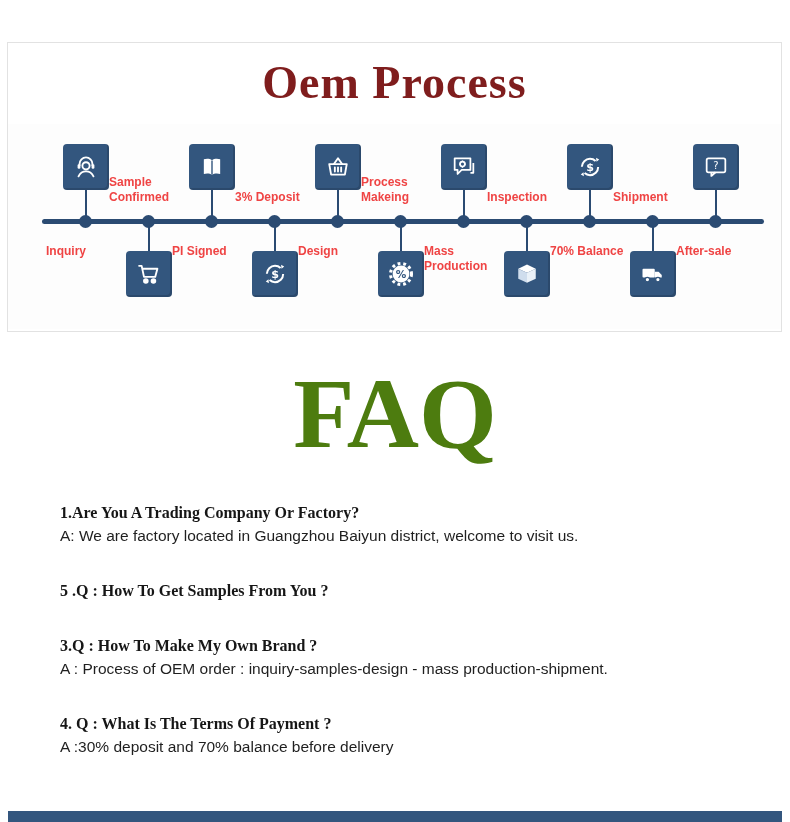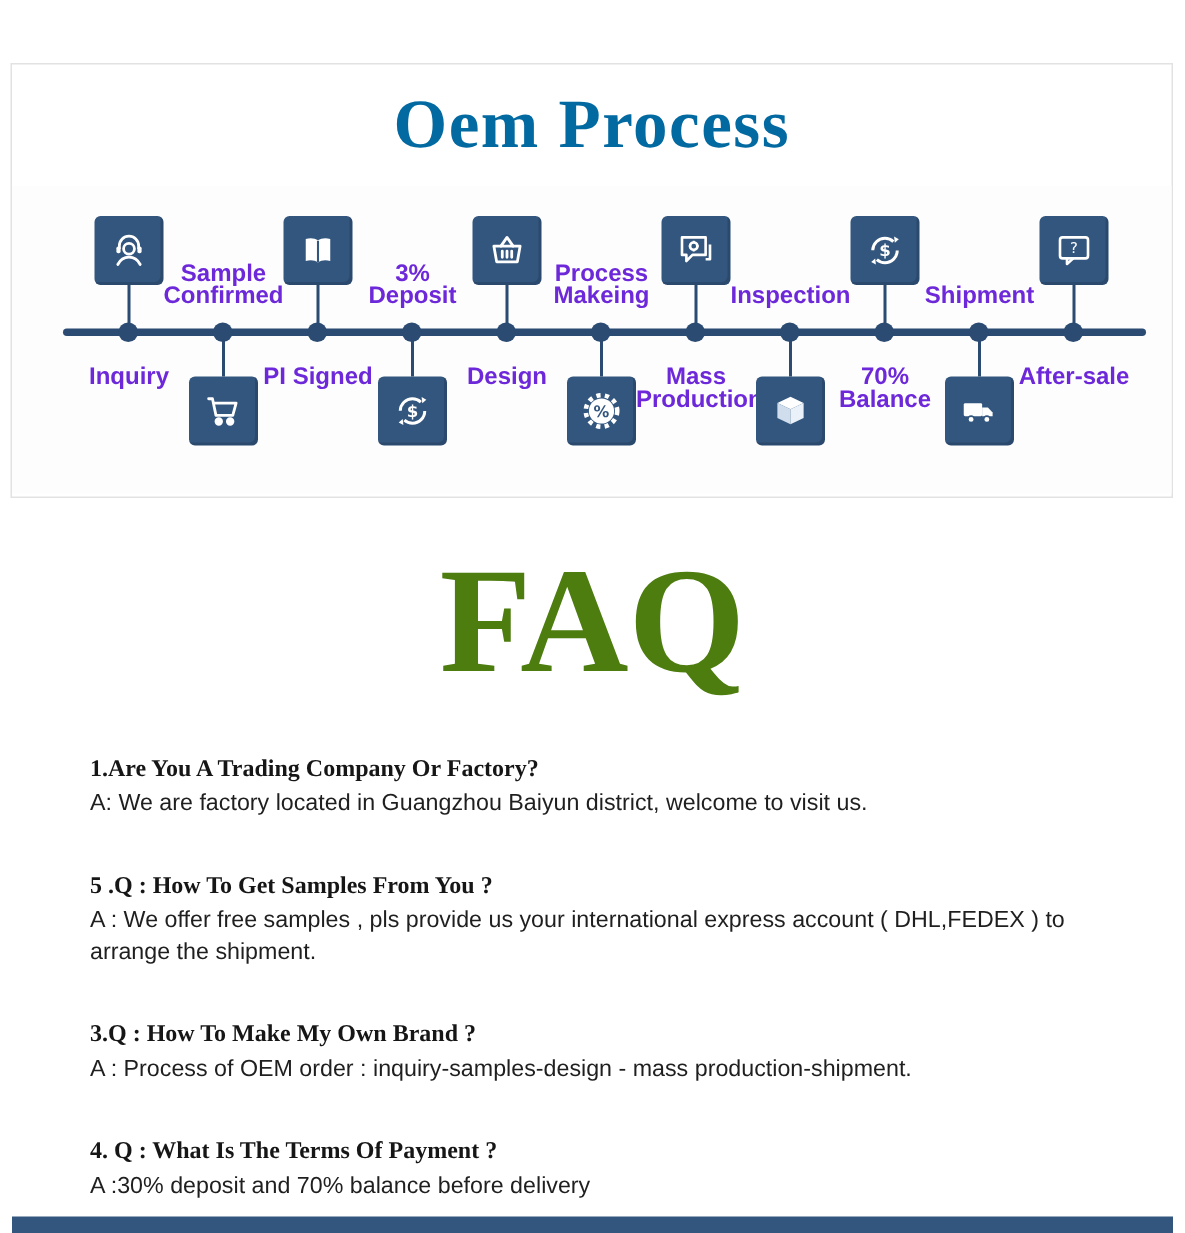--- a/index.html
+++ b/index.html
@@ -11,21 +11,21 @@
   }
 
   
   .process-box {
     position:absolute; left:7px; top:42px; width:775px; height:290px;
     border:1px solid #e2e2e2; background:#fff;
   }
   .process-title {
     margin-top:13px; text-align:center;
     font-family:"Liberation Serif", serif; font-weight:700;
-    font-size:46px; line-height:54px; color:#0369a1; letter-spacing:1px;
+    font-size:46px; line-height:54px; color:#7f1d1d; letter-spacing:1px;
   }
   .timeline { position:relative; margin-top:14px; height:205px; background:#fdfdfd; }
   .tl-line {
     position:absolute; left:34px; width:722px; top:95px; height:5px;
     border-radius:3px; background:var(--line);
   }
   .tl-node { position:absolute; top:0; width:80px; height:205px; }
   .tl-icon {
     position:absolute; left:17px; width:46px; height:46px; border-radius:4px;
     background:var(--blue); display:flex; align-items:center; justify-content:center;
@@ -35,22 +35,22 @@
   .pos-top { top:20px; }
   .pos-bottom { top:127px; }
   .tl-conn { position:absolute; left:39px; width:2px; background:var(--line); }
   .conn-top { top:66px; height:29px; }
   .conn-bottom { top:100px; height:27px; }
   .tl-dot {
     position:absolute; left:33px; top:91px; width:13px; height:13px;
     border-radius:50%; background:var(--line);
   }
   .tl-label {
-    position:absolute; left:0; width:80px; text-align:center;
-    font-size:16px; line-height:15px; font-weight:bold; color:#6d28d9;
+    position:absolute; left:0; width:80px; text-align:left;
+    font-size:12px; line-height:15px; font-weight:bold; color:#ef4444;
   }
   .label-above { bottom:124px; }
   .label-below { top:120px; }
 
   
   .faq-section { position:absolute; top:332px; left:0; width:790px; }
   .faq-title {
     padding-top:28px; text-align:center;
     font-family:"Liberation Serif", serif; font-weight:700;
     font-size:100px; line-height:108px; color:#4d7c0f;
@@ -222,21 +222,20 @@
 <div class="faq-section">
   <div class="faq-title">FAQ</div>
   <div class="faq-list">
 
   <div class="faq-item">
         <div class="faq-q">1.Are You A Trading Company Or Factory?</div>
         <div class="faq-a">A: We are factory located in Guangzhou Baiyun district, welcome to visit us.</div>
       </div>
       <div class="faq-item">
         <div class="faq-q">5 .Q : How To Get Samples From You ?</div>
-        <div class="faq-a">A : We offer free samples , pls provide us your international express account ( DHL,FEDEX ) to arrange the shipment.</div>
       </div>
       <div class="faq-item">
         <div class="faq-q">3.Q : How To Make My Own Brand ?</div>
         <div class="faq-a">A : Process of OEM order : inquiry-samples-design - mass production-shipment.</div>
       </div>
       <div class="faq-item">
         <div class="faq-q">4. Q : What Is The Terms Of Payment ?</div>
         <div class="faq-a">A :30% deposit and 70% balance before delivery</div>
       </div>
     </div>

